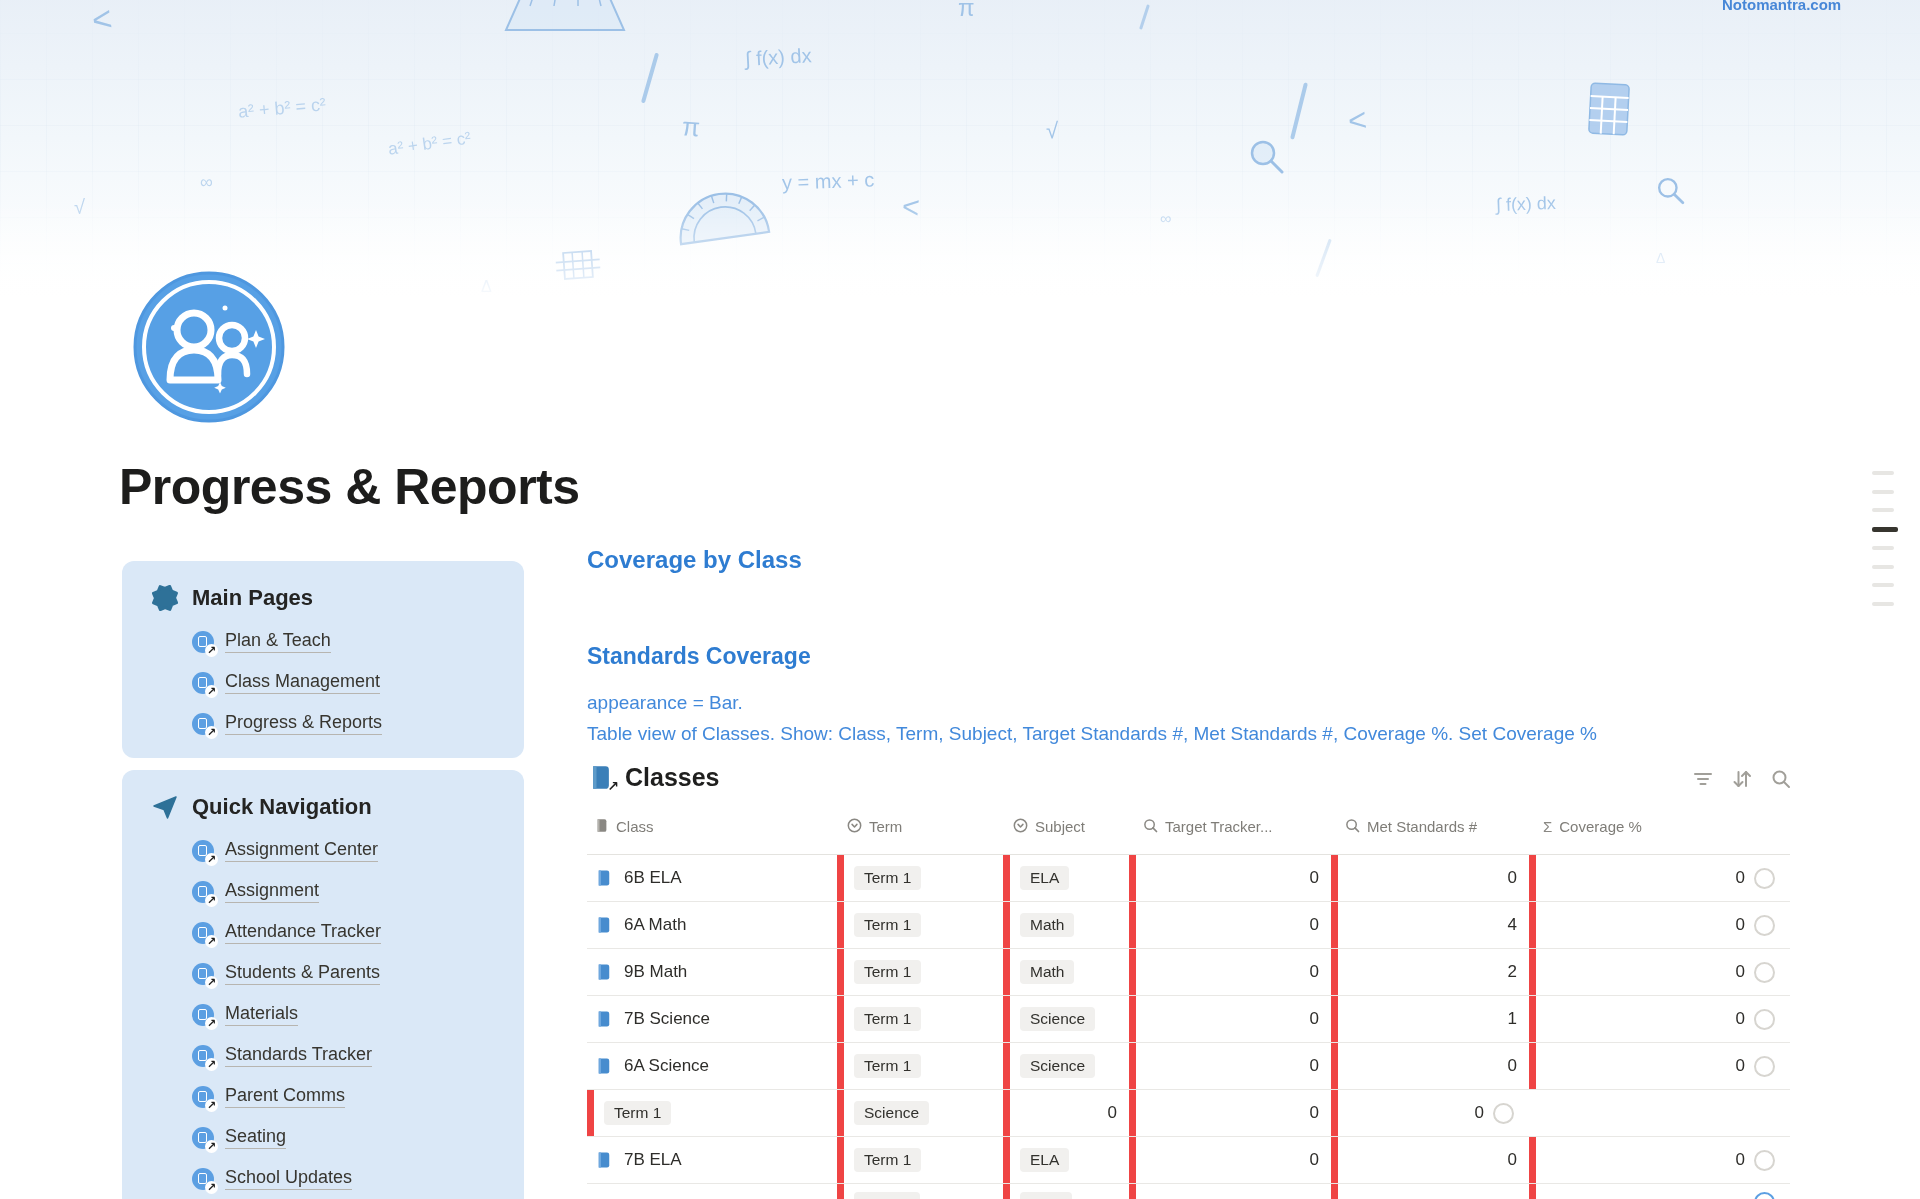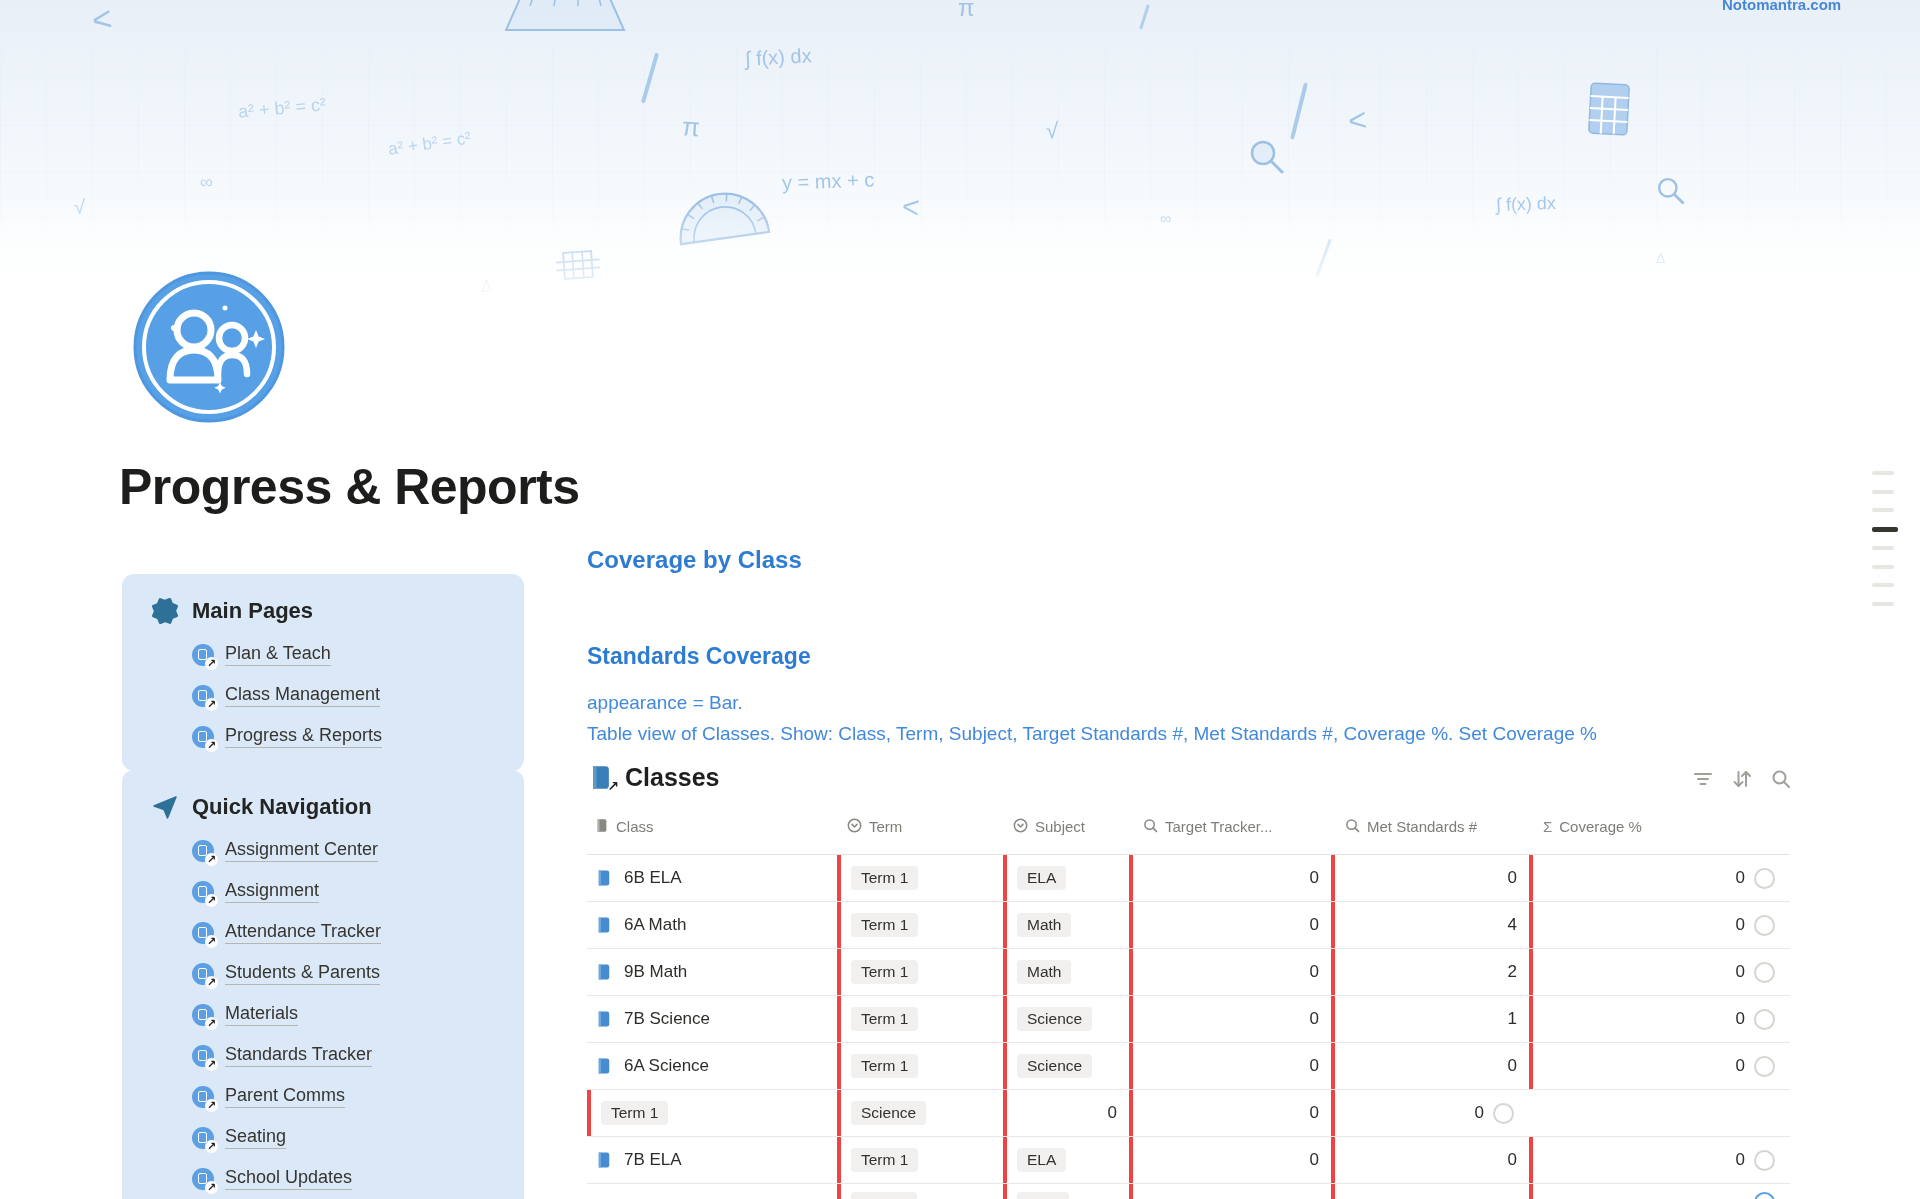--- a/index.html
+++ b/index.html
@@ -23,21 +23,21 @@
   .watermark { position:absolute; top:-4px; left:1722px; font-size:15px; font-weight:700;
     color:#3F82D6; opacity:.95; }
 
   
   .avatar { position:absolute; left:132px; top:270px; width:154px; height:154px; cursor:pointer; }
   .page-title { position:absolute; left:119px; top:458px; font-size:50px; font-weight:700;
     color:#1D1D1C; letter-spacing:-0.5px; }
 
   
   .card { position:absolute; left:122px; width:402px; background:#DAE8F7; border-radius:12px; }
-  .card1 { top:574px; height:197px; }
+  .card1 { top:561px; height:197px; }
   .card2 { top:770px; height:441px; }
   .card-head { display:flex; align-items:center; gap:14px; padding:24px 0 0 30px; }
   .card2 .card-head { }
   .card-head .htxt { font-size:22px; font-weight:700; color:#242423; }
   .hicon { width:26px; height:26px; flex:0 0 26px; }
   .nav-list { margin:10px 0 0 70px; }
   .nav-item { display:flex; align-items:center; gap:11px; height:41px; cursor:pointer; }
   .li-icon { position:relative; width:22px; height:22px; flex:0 0 22px; }
   .li-icon .disc { position:absolute; inset:0; border-radius:50%; background:#5C9FE2; }
   .li-icon .glyph { position:absolute; left:6px; top:5px; width:9px; height:11px;
@@ -64,21 +64,21 @@
 
   .table { position:absolute; left:587px; top:818px; width:1203px; }
   .thead, .trow { display:grid; grid-template-columns:250px 166px 126px 202px 198px 261px; }
   .thead { height:37px; border-bottom:1px solid #E4E3DF; }
   .th { display:flex; align-items:flex-start; gap:7px; font-size:15px; color:#7F7D78; cursor:pointer; }
   .th.c1 { padding-left:8px; } .th.c2,.th.c3 { padding-left:10px; }
   .th.c4,.th.c5,.th.c6 { padding-left:14px; }
   .th .sigma { font-size:15px; color:#8A8883; font-weight:400; }
   .trow { height:47px; border-bottom:1px solid #E9E8E5; cursor:pointer; }
   .trow .cell { display:flex; align-items:center; font-size:17px; color:#2E2D2A; }
-  .cell.border { border-left:4px solid #ef4444;text-align:center; }
+  .cell.border { border-left:7px solid #ef4444;text-align:center; }
   .cell.c1 { padding-left:8px; gap:11px; }
   .cell.c2,.cell.c3 { padding-left:10px; }
   .cell.c4,.cell.c5 { justify-content:flex-end; padding-right:12px; }
   .cell.c6 { justify-content:flex-end; padding-right:15px; gap:9px; }
   .tag { background:#F1F0EE; border-radius:4px; padding:3px 10px; font-size:15.5px; color:#32312D; }
   .ring { width:21px; height:21px; border-radius:50%; border:2.5px solid #D7D5D0; }
   .book18 { width:18px; height:18px; flex:0 0 18px; }
 
   .partial-row { height:15px; overflow:hidden; display:grid;
     grid-template-columns:250px 166px 126px 202px 198px 261px; }

